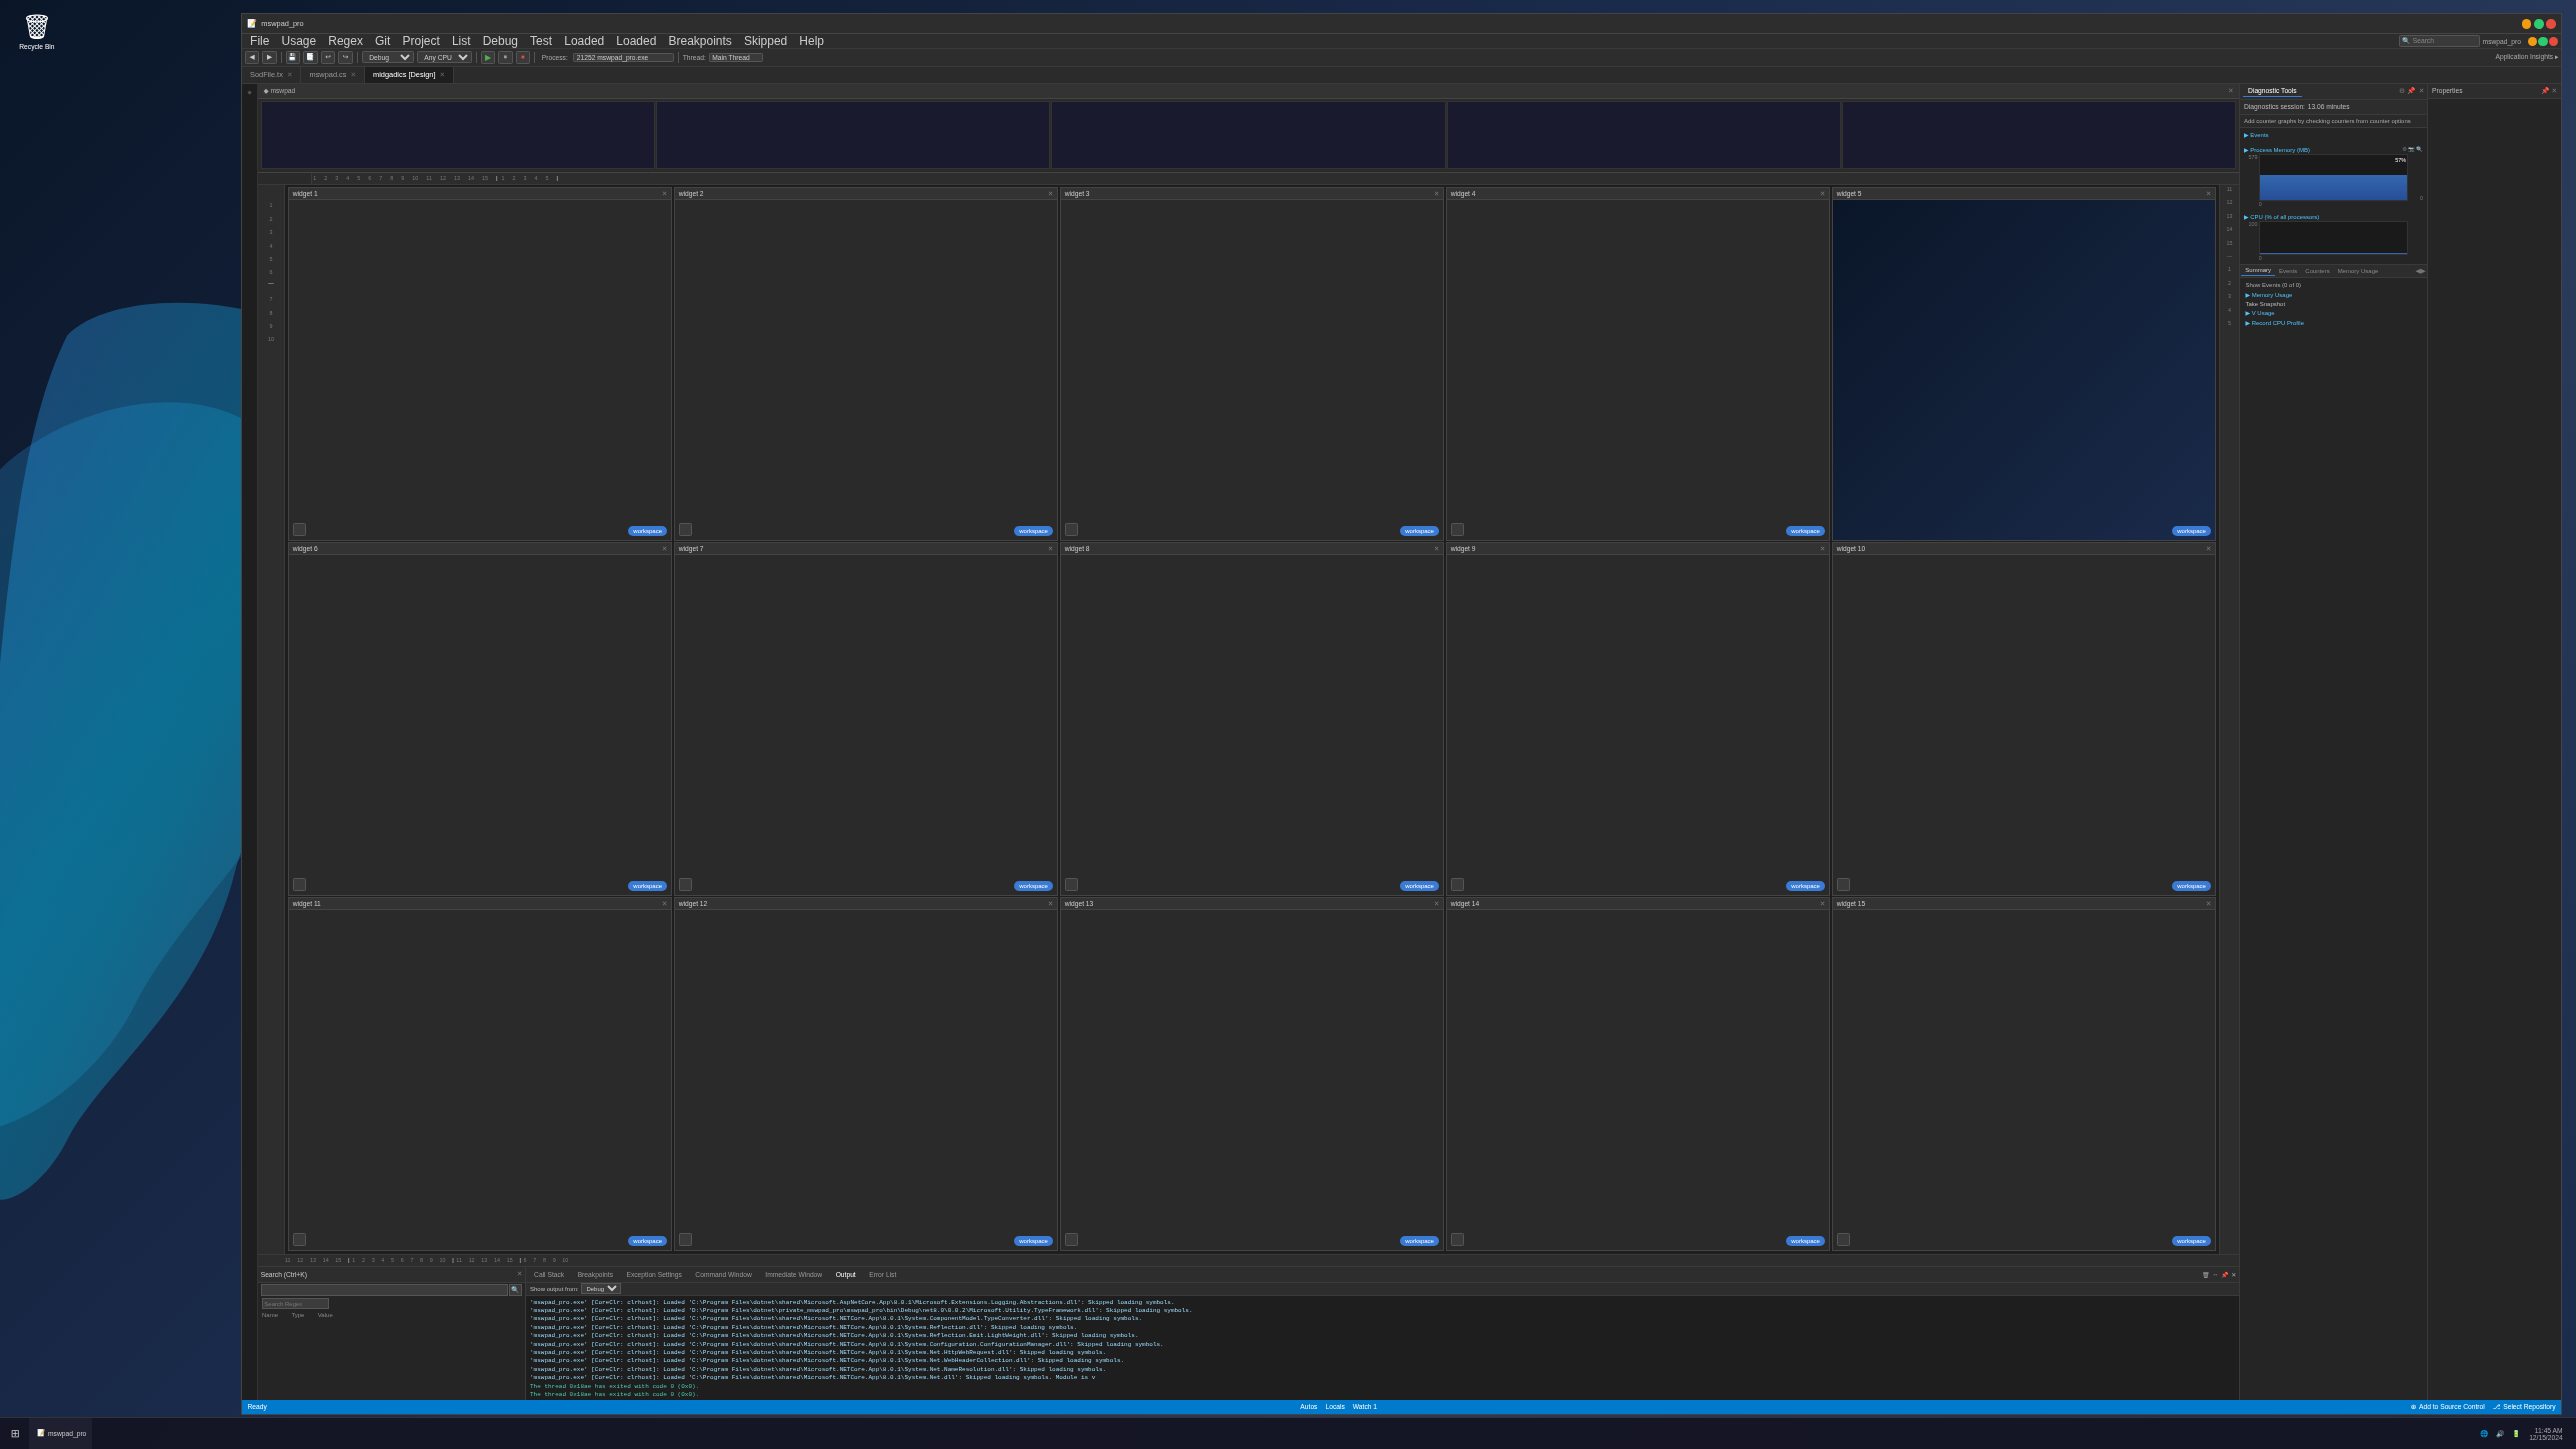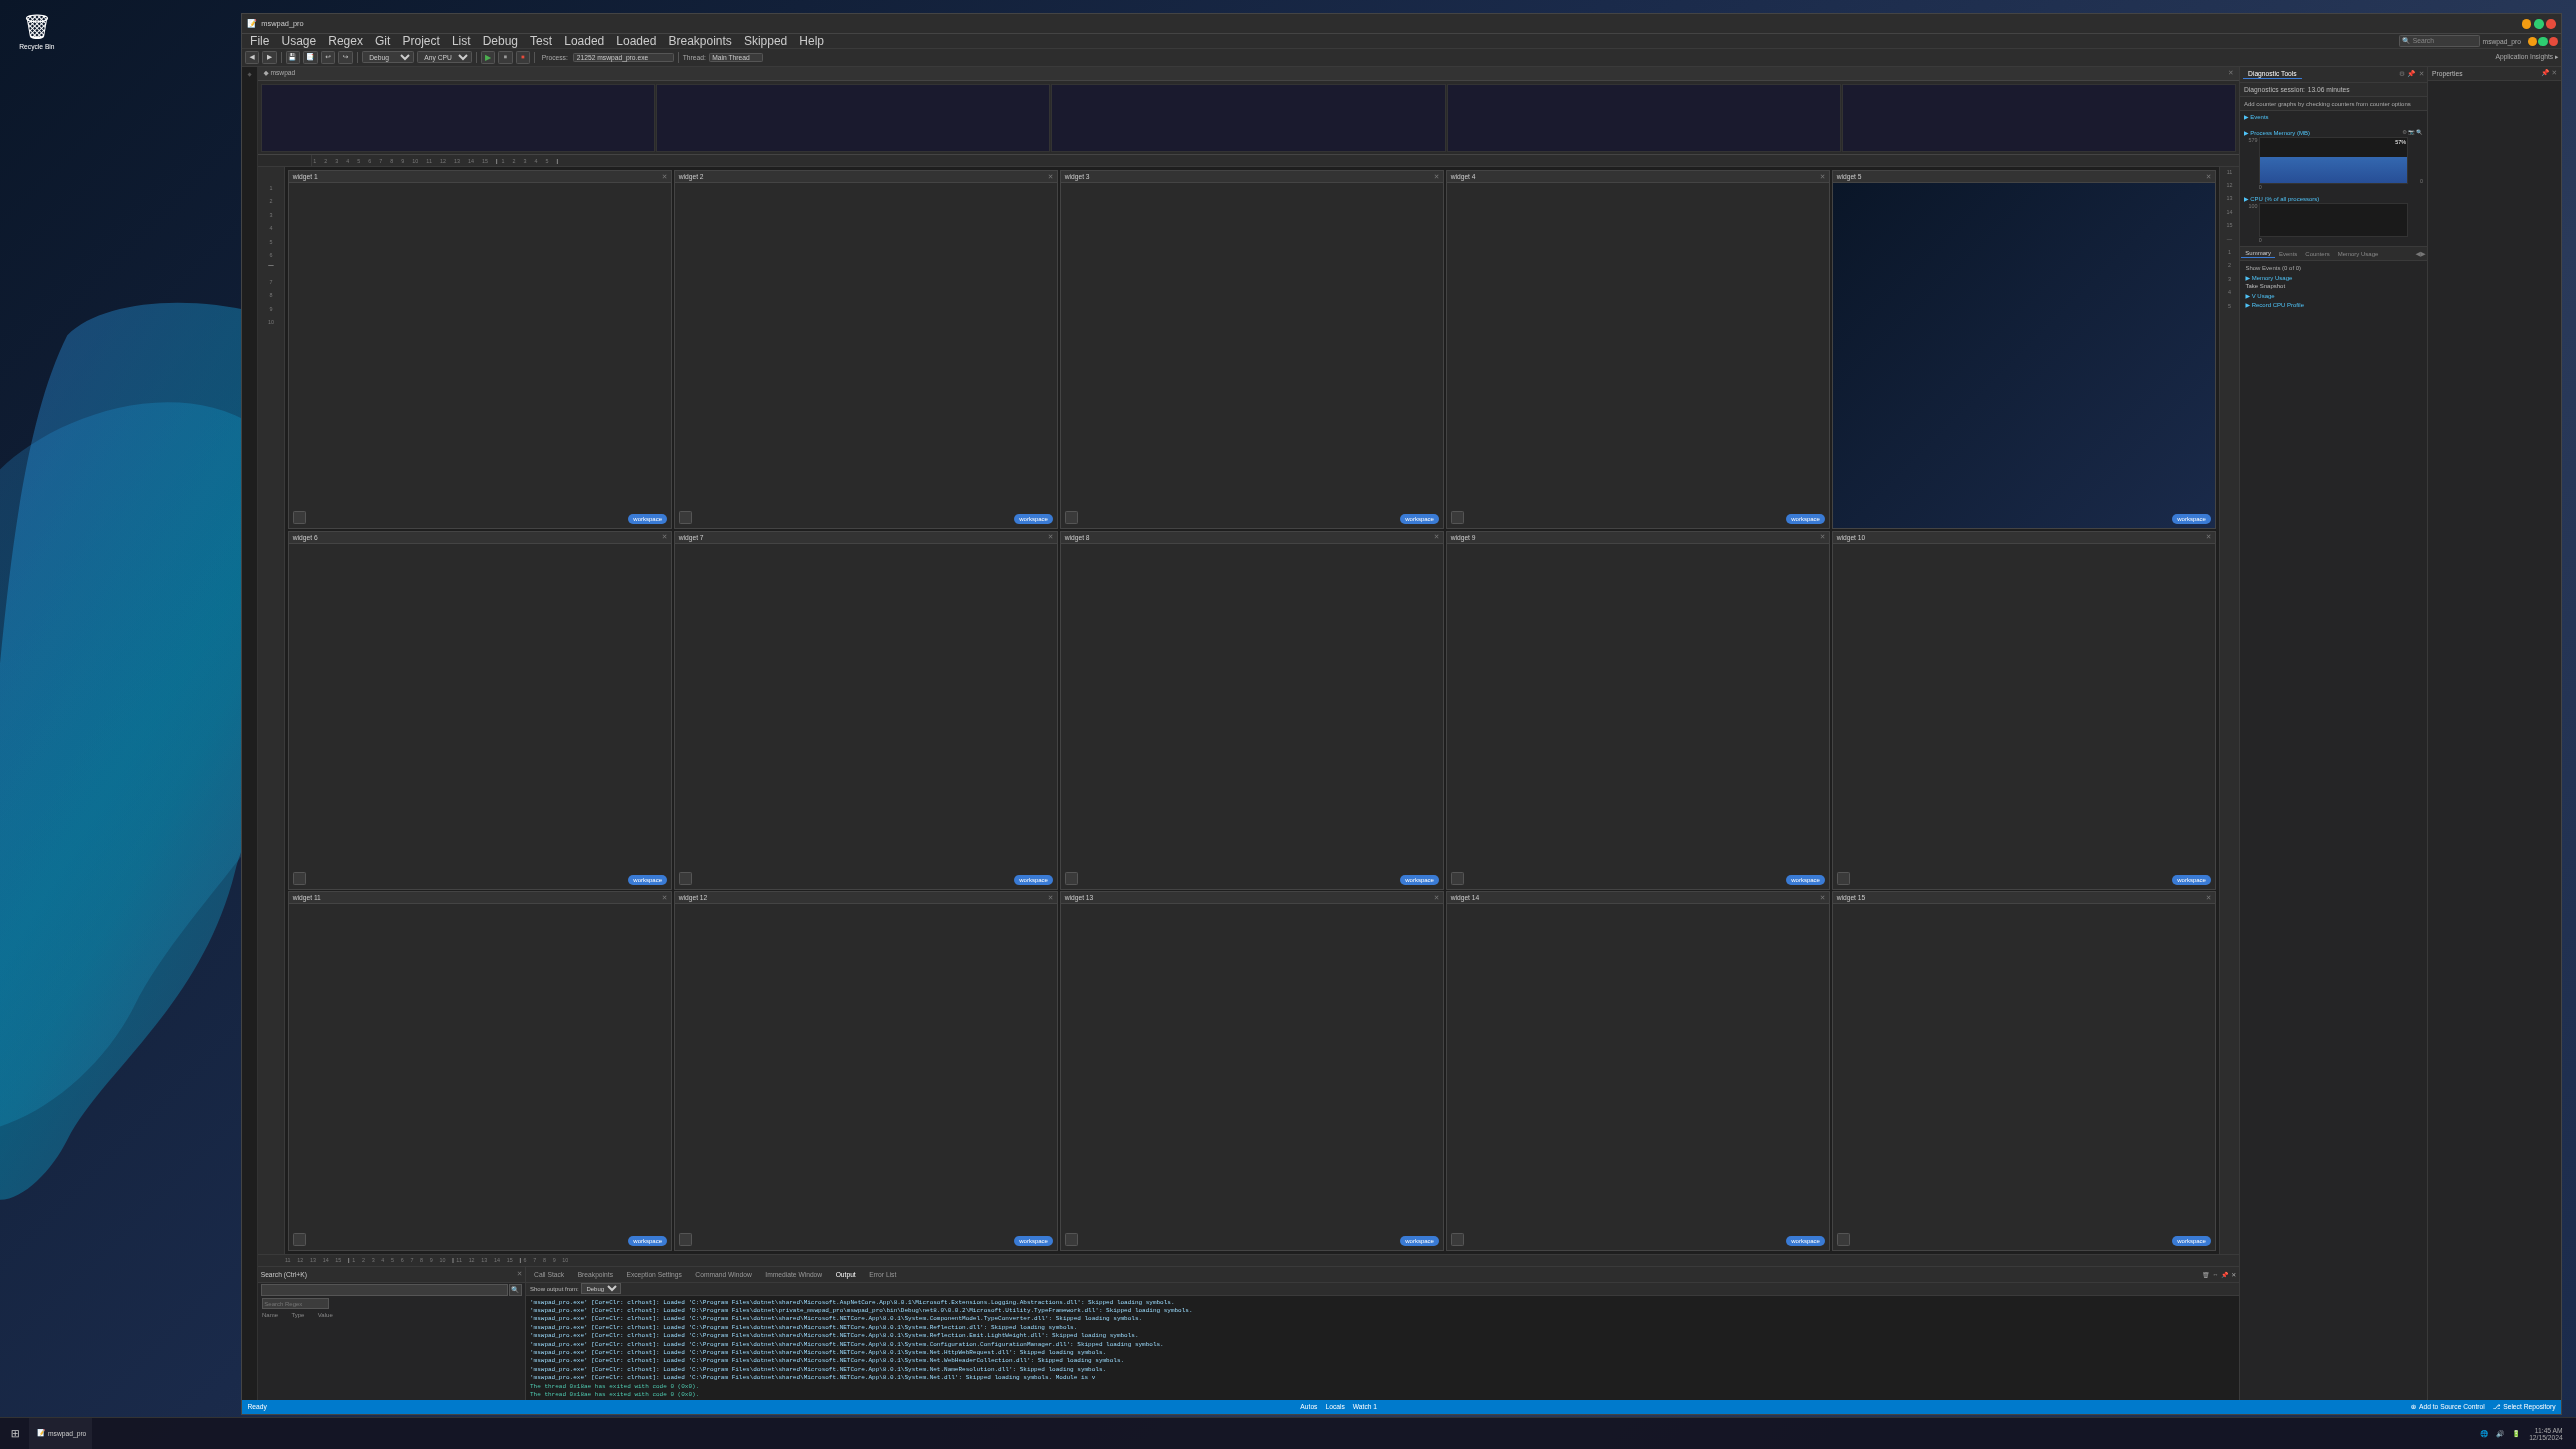--- a/index.html
+++ b/index.html
@@ -578,20 +578,35 @@
     <div class="toolbar-sep"></div>
     <div style="font-size:6.7px;color:#aaa;padding:0 2.7px;">Process:</div>
     <div style="font-size:6.7px;color:#ccc;padding:0 2.7px;background:#3a3a3a;border:0.7px solid #555;border-radius:1.3px;width:101px;">21252 mswpad_pro.exe</div>
     <div class="toolbar-sep"></div>
     <div style="font-size:6.7px;color:#aaa;">Thread:</div>
     <div style="font-size:6.7px;color:#ccc;padding:0 2.7px;background:#3a3a3a;border:0.7px solid #555;border-radius:1.3px;width:54px;">Main Thread</div>
     <div style="flex:1"></div>
     <div style="font-size:6.7px;color:#aaa;">Application Insights ▸</div>
   </div>
 
+  <div class="tab-bar">
+    <div class="tab">
+      <span>SodFile.tx</span>
+      <span class="tab-close">✕</span>
+    </div>
+    <div class="tab">
+      <span>mswpad.cs</span>
+      <span class="tab-close">✕</span>
+    </div>
+    <div class="tab active">
+      <span>midgadics [Design]</span>
+      <span class="tab-close">✕</span>
+    </div>
+    <div style="flex:1;background:#2b2b2b;"></div>
+  </div>
 
   <div class="main-content">
 
     <div class="left-sidebar" style="display:flex;flex-direction:column;padding-top:2.7px;">
       <div style="font-size:5.4px;color:#555;text-align:center;line-height:10.7px;">◆</div>
     </div>
 
     <div class="editor-area">
 
       <div style="height:14.8px;background:#333;border-bottom:0.7px solid #444;display:flex;align-items:center;padding:0 5.4px;font-size:6.7px;color:#aaa;flex-shrink:0;">

